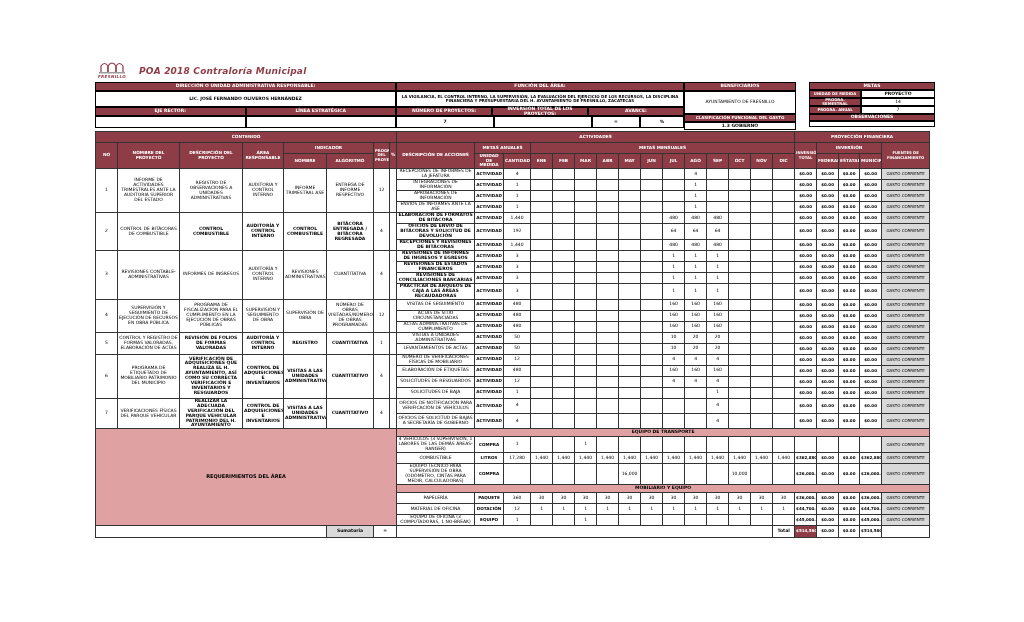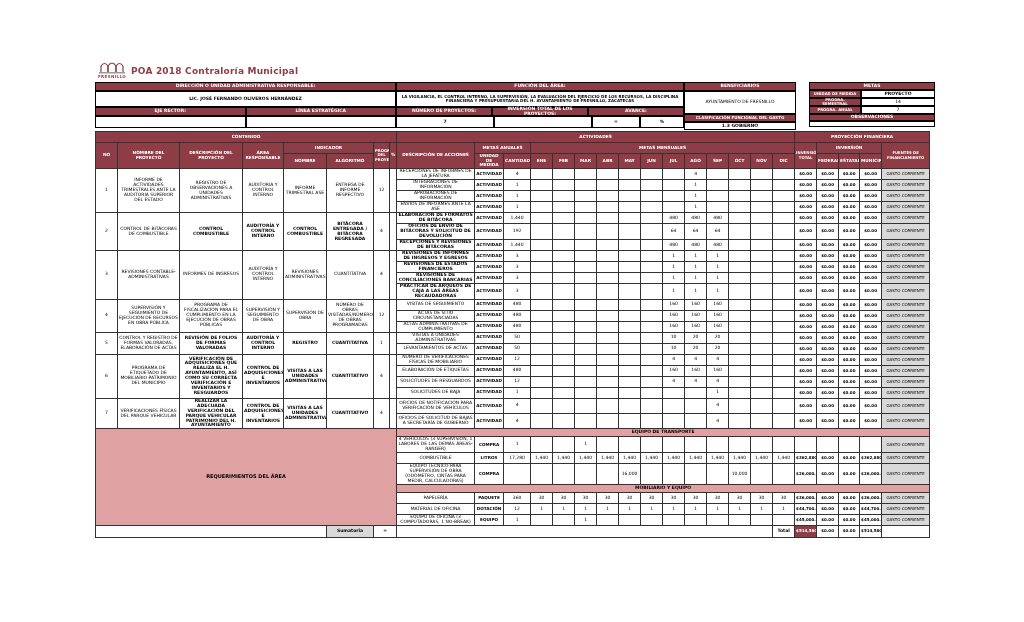--- a/index.html
+++ b/index.html
@@ -1,19 +1,19 @@
 <!DOCTYPE html>
 <html><head>
 <meta charset="utf-8">
 <style>
   html,body{margin:0;padding:0;background:#fff;}
   body{width:1024px;height:622px;position:relative;font-family:"DejaVu Sans","Liberation Sans",sans-serif;color:#000;}
   .sheet{position:absolute;left:95px;top:55px;width:840px;}
   
-  .brandrow{display:flex;align-items:flex-end;gap:2px;height:24px;margin-bottom:3px;}
+  .brandrow{display:flex;align-items:flex-end;gap:10px;height:24px;margin-bottom:3px;font-style:italic;}
   .logo{width:34px;height:22px;display:flex;flex-direction:column;align-items:center;justify-content:flex-end;}
   .logo svg{display:block;}
   .title{color:#8e3d47;font-weight:bold;font-size:9px;letter-spacing:.2px;padding-bottom:3px;}
   
   .infogrid{display:grid;grid-template-columns:301px 288px 112px 13px 126px;font-size:4.5px;line-height:1.1;}
   .col{display:flex;flex-direction:column;}
   .band{background:#8e3d47;color:#fff;font-weight:bold;border:1px solid #000;display:flex;align-items:center;justify-content:center;text-align:center;padding:1px 2px;box-sizing:border-box;}
   .val{background:#fff;border:1px solid #000;display:flex;align-items:center;justify-content:center;text-align:center;padding:1px 2px;box-sizing:border-box;}
   .rowflex{display:flex;}
   .rowflex>*{flex:1;}

